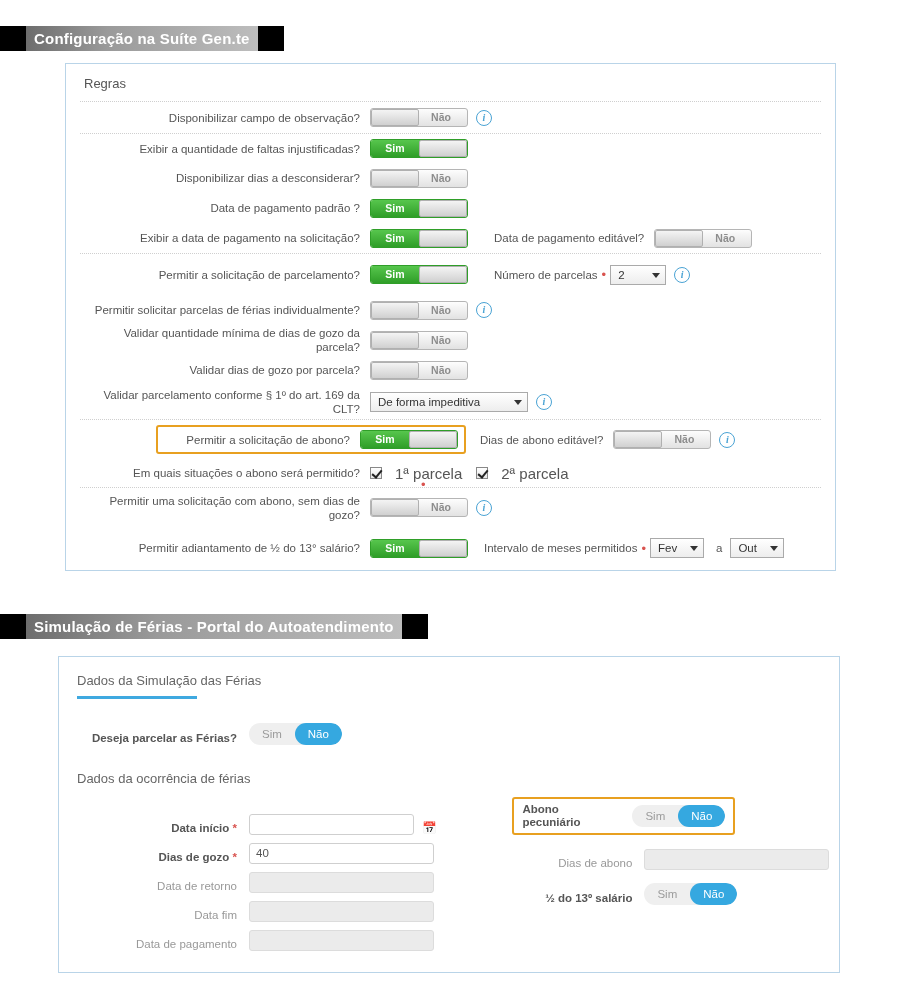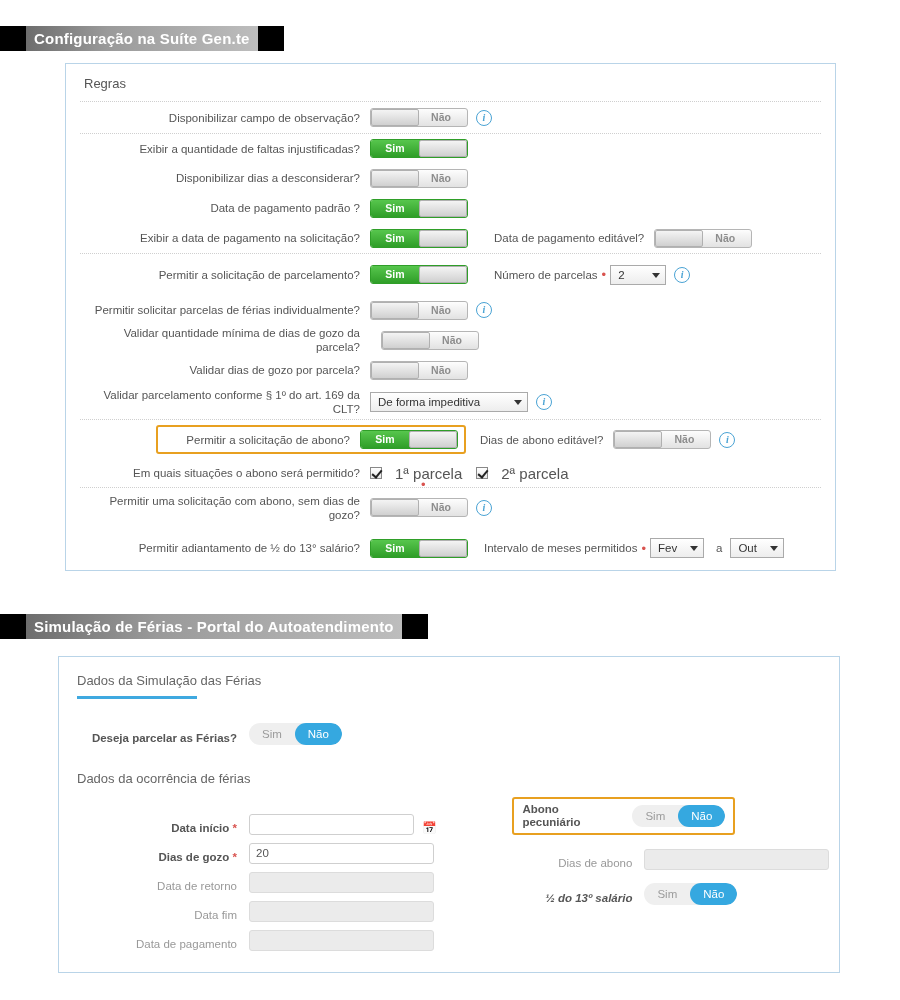--- a/index.html
+++ b/index.html
@@ -388,21 +388,21 @@
 
   <div class="rule-row" style="margin:0 14px; padding:0; height:30px;">
     <div class="rule-label">Permitir solicitar parcelas de férias individualmente?</div>
     <div class="switch off">
       <div class="knob"></div>
       <div class="txt">Não</div>
     </div>
     <span class="info-icon">i</span>
   </div>
 
-  <div class="rule-row" style="margin:0 14px; padding:0; height:30px;gap:11px;">
+  <div class="rule-row" style="margin:0 14px; padding:0; height:30px;">
     <div class="rule-label">Validar quantidade mínima de dias de gozo da parcela?</div>
     <div class="switch off">
       <div class="knob"></div>
       <div class="txt">Não</div>
     </div>
   </div>
 
   <div class="rule-row" style="margin:0 14px; padding:0; height:30px;">
     <div class="rule-label">Validar dias de gozo por parcela?</div>
     <div class="switch off">
@@ -512,21 +512,21 @@
         </div>
         <div class="frm-input"></div>
         <span class="cal-icon">📅</span>
       </div>
 
       <div class="frm-row" style="height:29px;">
         <div class="frm-label">
           <span>Dias de gozo</span>
           <span style="color:#d9534f;"> *</span>
         </div>
-        <div class="frm-input wide">20</div>
+        <div class="frm-input wide">40</div>
       </div>
 
       <div class="frm-row" style="height:29px;">
         <div class="frm-label light">Data de retorno</div>
         <div class="frm-input wide disabled"></div>
       </div>
 
       <div class="frm-row" style="height:29px;">
         <div class="frm-label light">Data fim</div>
         <div class="frm-input wide disabled"></div>
@@ -550,21 +550,21 @@
           </div>
         </div>
       </div>
 
       <div class="frm-row" style="height:29px; margin-top:6px;">
         <div class="frm-label light" style="width:132px;">Dias de abono</div>
         <div class="frm-input wide disabled"></div>
       </div>
 
       <div class="frm-row" style="height:29px; margin-top:6px;">
-        <div class="frm-label" style="width:132px;font-style:italic;">½ do 13º salário</div>
+        <div class="frm-label" style="width:132px;">½ do 13º salário</div>
         <div class="pill">
           <span class="opt">Sim</span>
           <span class="opt sel2">Não</span>
         </div>
       </div>
 
     </div>
   </div>
 </div>
 

